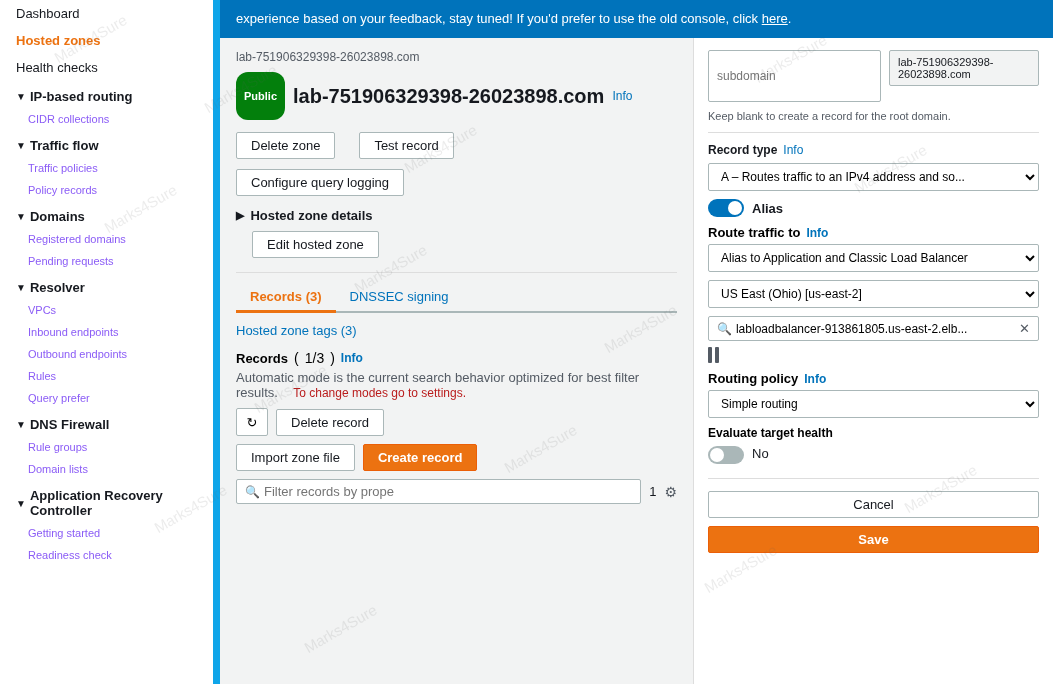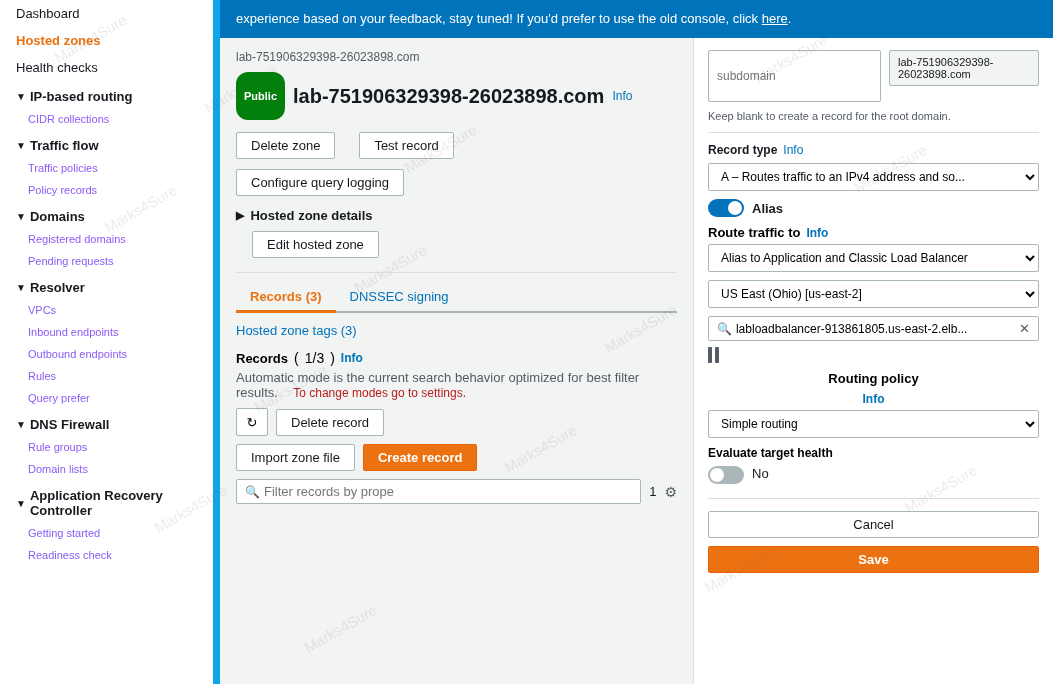--- a/index.html
+++ b/index.html
@@ -358,21 +358,20 @@
     }
     .clear-icon { color: #545b64; cursor: pointer; font-size: 13px; }
 
     .routing-policy-row {
       display: flex;
       align-items: center;
       gap: 6px;
       margin-bottom: 4px;
       font-size: 12px;
       font-weight: bold;
-      flex-direction: column;
     }
 
     .pause-icon {
       font-size: 16px;
       color: #545b64;
       margin-bottom: 8px;
       display: flex;
       align-items: center;
     }
     .pause-bars {

